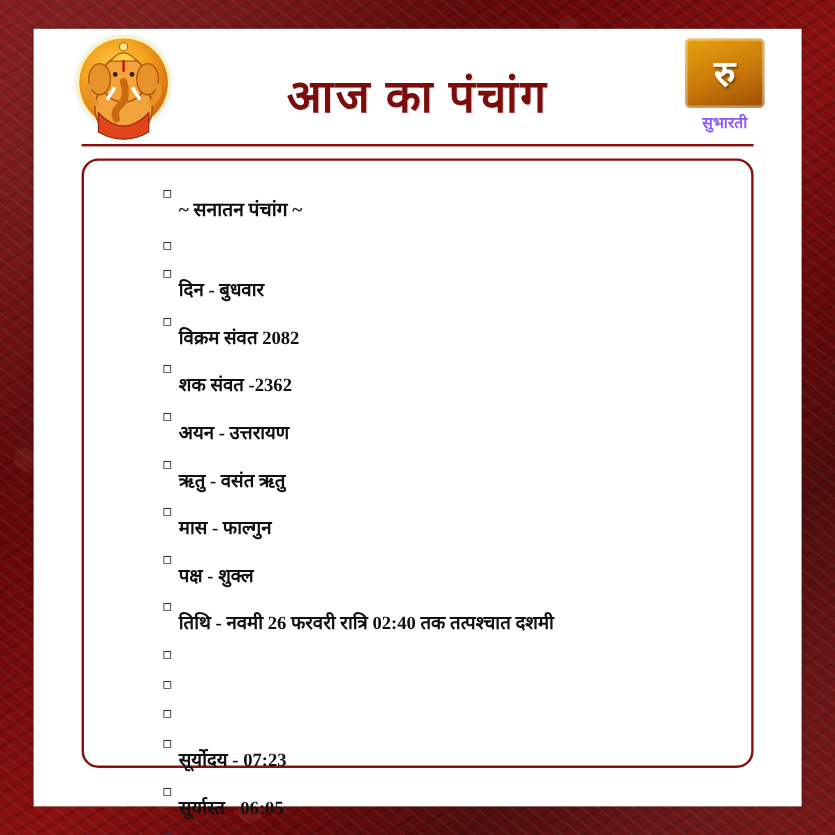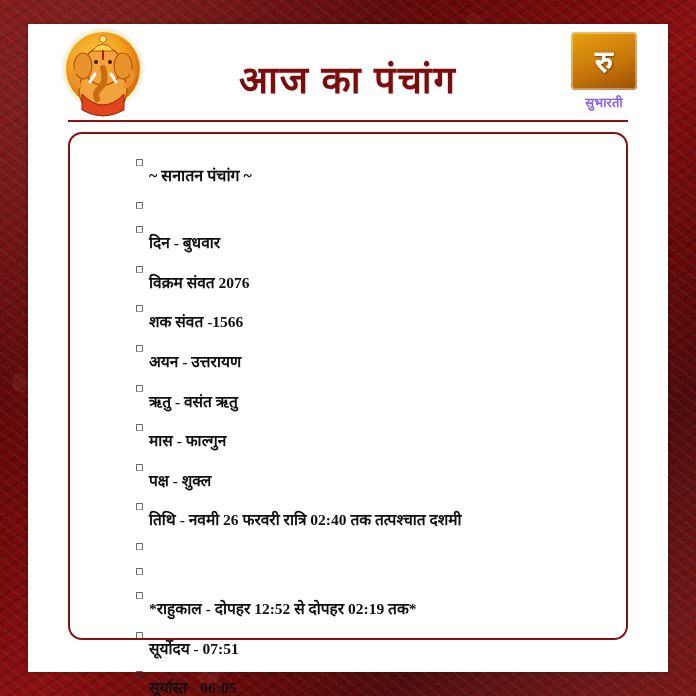--- a/index.html
+++ b/index.html
@@ -271,26 +271,26 @@
             <span class="bullet">▫</span>
           </div>
 
           <div class="line">
             <span class="bullet">▫</span>
             <span class="txt">दिन - बुधवार</span>
           </div>
 
           <div class="line">
             <span class="bullet">▫</span>
-            <span class="txt">विक्रम संवत 2076</span>
-          </div>
-
-          <div class="line">
-            <span class="bullet">▫</span>
-            <span class="txt">शक संवत -1566</span>
+            <span class="txt">विक्रम संवत 2082</span>
+          </div>
+
+          <div class="line">
+            <span class="bullet">▫</span>
+            <span class="txt">शक संवत -2362</span>
           </div>
 
           <div class="line">
             <span class="bullet">▫</span>
             <span class="txt">अयन - उत्तरायण</span>
           </div>
 
           <div class="line">
             <span class="bullet">▫</span>
             <span class="txt">ऋतु - वसंत ऋतु</span>
@@ -314,26 +314,25 @@
           <div class="line">
             <span class="bullet">▫</span>
           </div>
 
           <div class="line">
             <span class="bullet">▫</span>
           </div>
 
           <div class="line">
             <span class="bullet">▫</span>
-            <span class="txt">*राहुकाल - दोपहर 12:52 से दोपहर 02:19 तक*</span>
-          </div>
-
-          <div class="line">
-            <span class="bullet">▫</span>
-            <span class="txt">सूर्योदय - 07:51</span>
+          </div>
+
+          <div class="line">
+            <span class="bullet">▫</span>
+            <span class="txt">सूर्योदय - 07:23</span>
           </div>
 
           <div class="line">
             <span class="bullet">▫</span>
             <span class="txt">सूर्यास्त -  06:05</span>
           </div>
 
           <div class="line">
             <span class="bullet">▫</span>
           </div>

